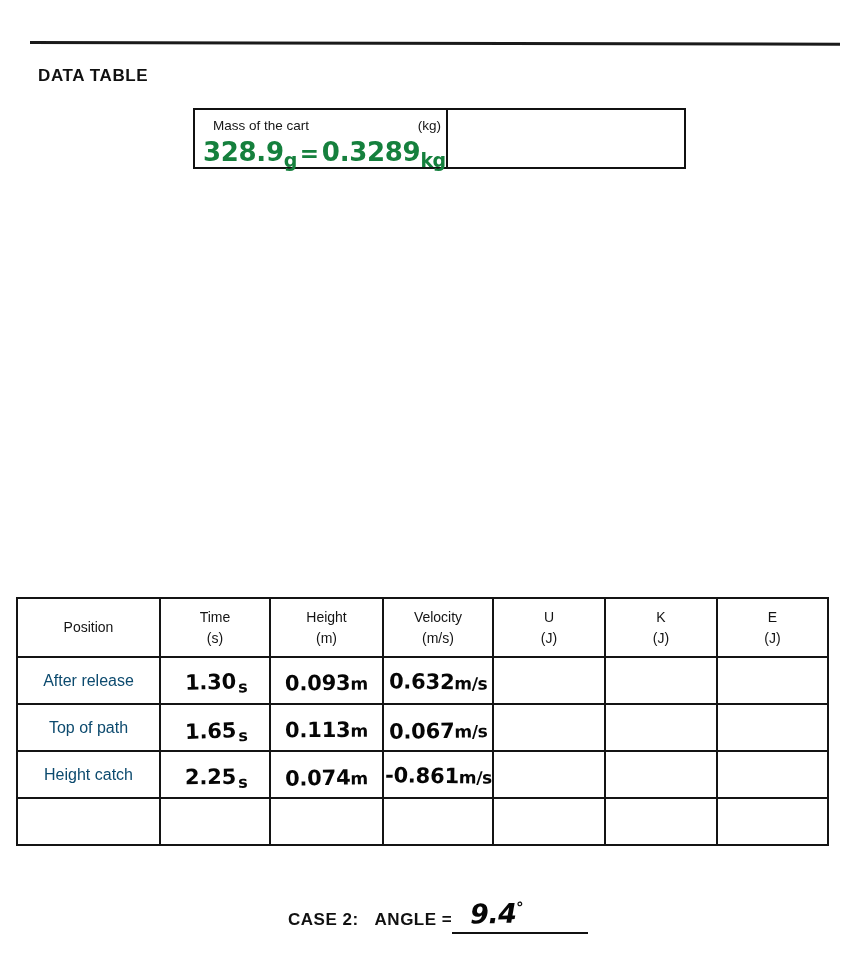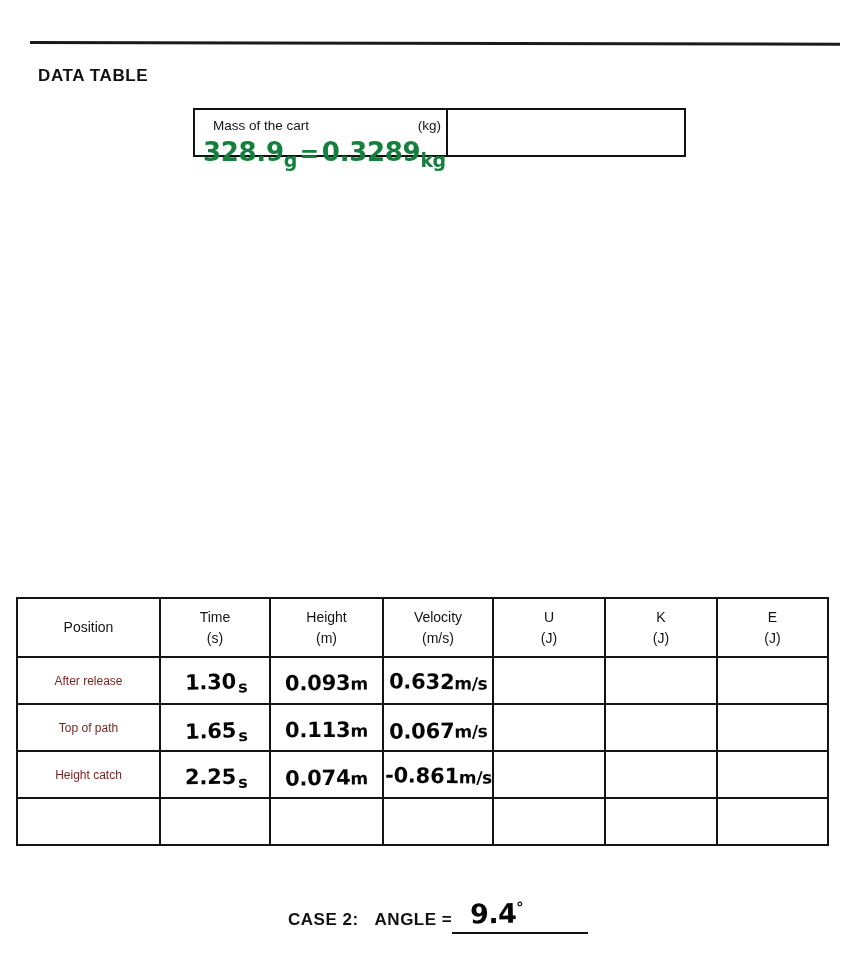--- a/index.html
+++ b/index.html
@@ -40,21 +40,21 @@
     letter-spacing: 0.6px;
     color: #111111;
   }
 
   
   .mass-table {
     position: absolute;
     left: 193px;
     top: 108px;
     width: 493px;
-    height: 49px;
+    height: 61px;
     border: 2.5px solid #111111;
     box-sizing: border-box;
     display: flex;
   }
   .mass-cell-label {
     position: relative;
     width: 253px;
     border-right: 2.5px solid #111111;
     box-sizing: border-box;
   }
@@ -124,22 +124,22 @@
   }
   .col-position { width: 143px; }
   .col-time     { width: 110px; }
   .col-height   { width: 113px; }
   .col-velocity { width: 110px; }
   .col-u        { width: 112px; }
   .col-k        { width: 112px; }
   .col-e        { width: 111px; }
 
   .cell-label {
-    font-size: 12px;
-    color: #7f1d1d;
+    font-size: 16px;
+    color: #0c4a6e;
   }
   .hand {
     font-family: "DejaVu Sans", sans-serif;
     font-weight: bold;
     font-size: 21px;
     color: #060606;
     white-space: nowrap;
     letter-spacing: -0.2px;
     display: inline-block;
   }
@@ -174,20 +174,21 @@
     letter-spacing: 0.5px;
     color: #111111;
   }
   .case-label  { margin-right: 16px; }
   .angle-label { margin-right: 0; }
   .angle-blank {
     position: relative;
     width: 136px;
     border-bottom: 2.5px solid #111111;
     height: 26px;
+    font-style: italic;
   }
   .angle-hand {
     position: absolute;
     left: 18px;
     bottom: 3px;
     font-family: "DejaVu Sans", sans-serif;
     font-weight: bold;
     font-size: 27px;
     letter-spacing: -0.5px;
     color: #060606;

